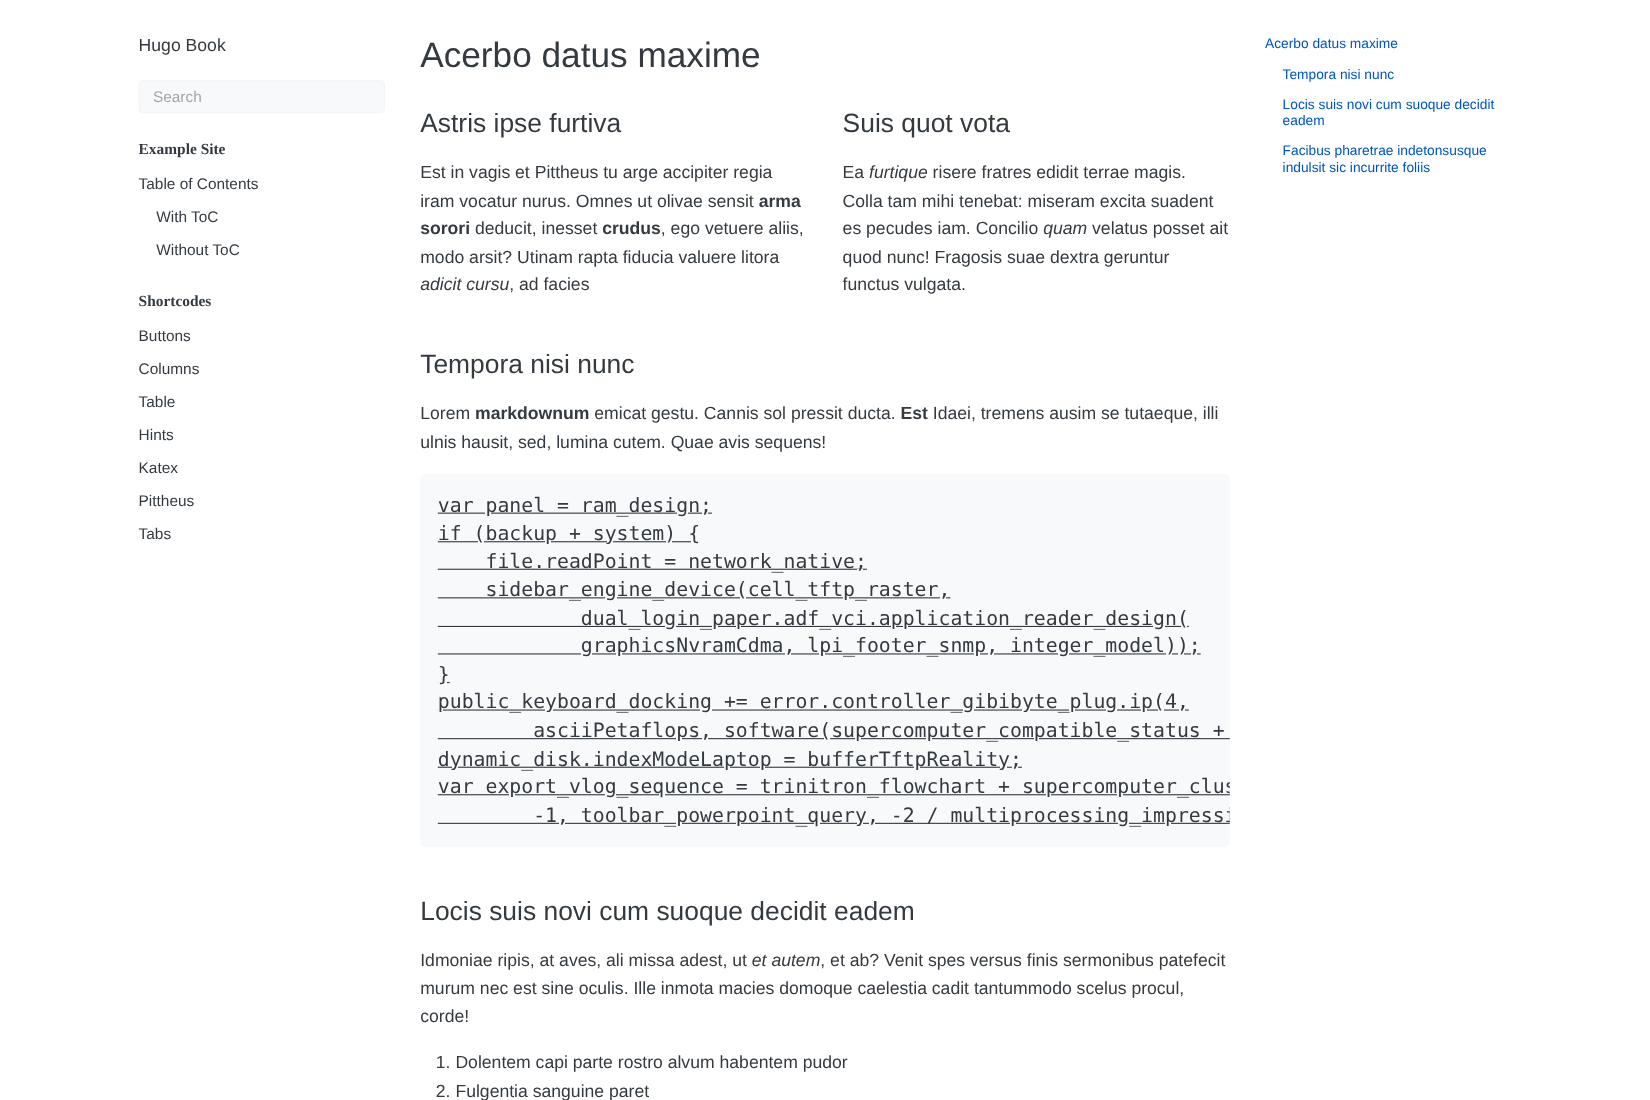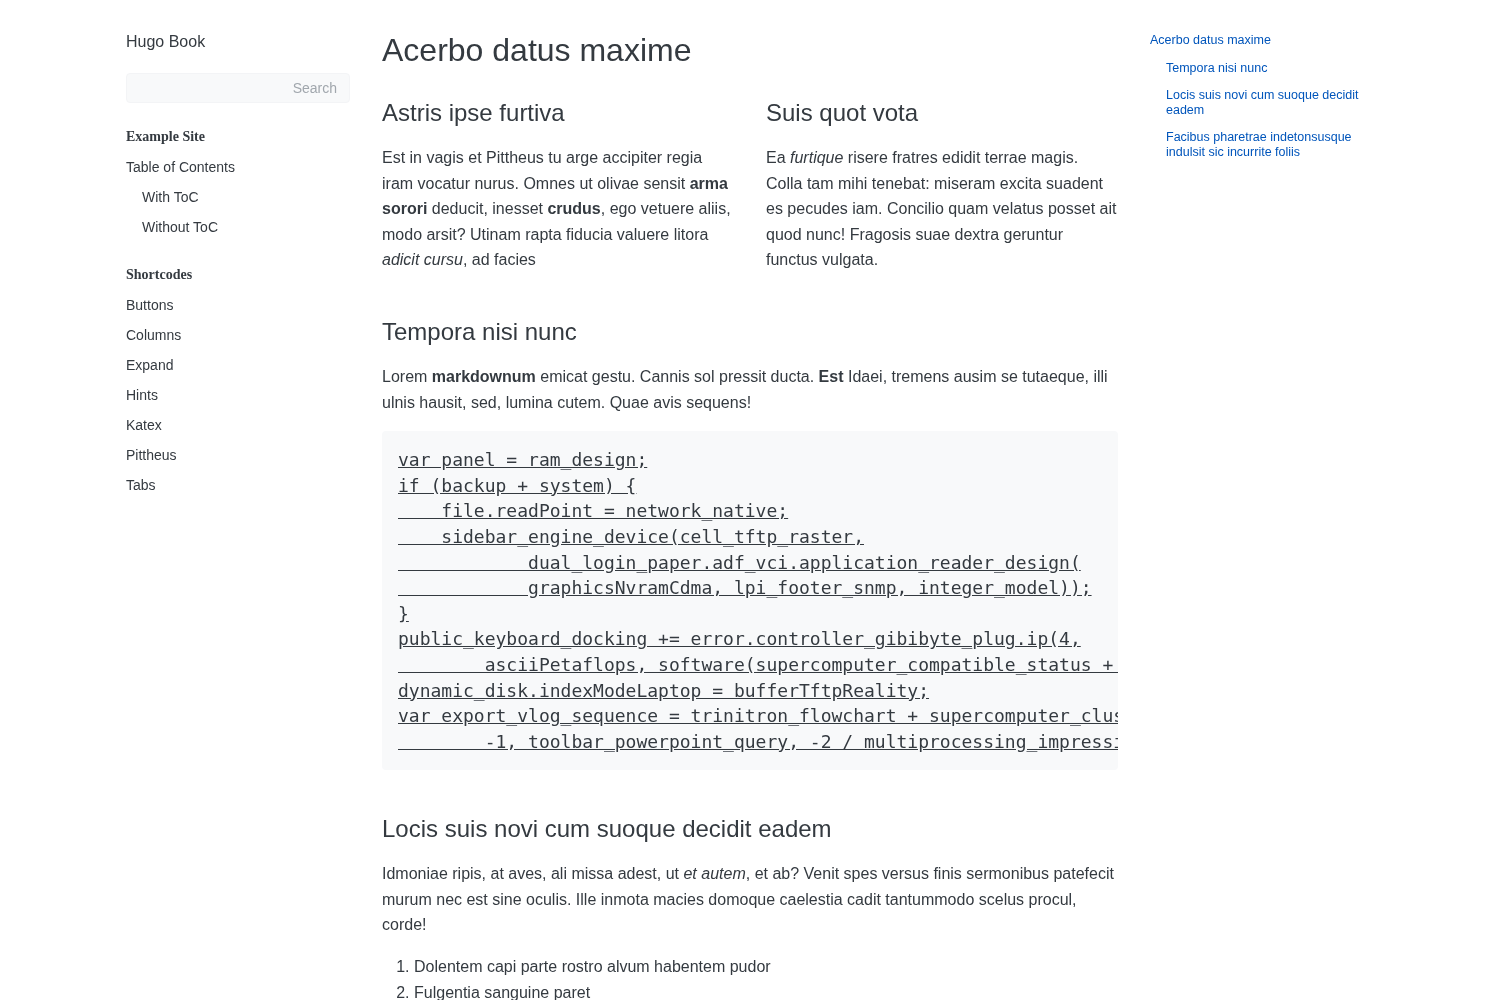--- a/index.html
+++ b/index.html
@@ -38,21 +38,20 @@
     width: 100%;
     height: 30px;
     background: #f8f9fa;
     border: 1px solid #f3f4f6;
     border-radius: 4px;
     padding: 0 12px;
     font-family: "Liberation Sans", sans-serif;
     font-size: 14px;
     color: #343a40;
     outline: none;
-    text-align: right;
   }
   .search::placeholder { color: #a1a7ad; }
   .menu { margin-top: 19px; font-size: 14px; }
   .menu-header { font-weight: 700; line-height: 30px; font-family: Liberation Serif, serif; }
   .menu-item {
     display: block;
     line-height: 30px;
     color: #343a40;
     text-decoration: none;
     cursor: pointer;
@@ -126,39 +125,39 @@
     <input class="search" type="text" placeholder="Search" style="">
     <nav class="menu">
       <div class="menu-header">Example Site</div>
       <a class="menu-item">Table of Contents</a>
       <a class="menu-item indent">With ToC</a>
       <a class="menu-item indent">Without ToC</a>
 
       <div class="menu-header mt">Shortcodes</div>
       <a class="menu-item">Buttons</a>
       <a class="menu-item">Columns</a>
-      <a class="menu-item">Expand</a>
+      <a class="menu-item">Table</a>
       <a class="menu-item">Hints</a>
       <a class="menu-item">Katex</a>
       <a class="menu-item">Pittheus</a>
       <a class="menu-item">Tabs</a>
     </nav>
   </aside>
 
   <main class="page">
     <h1 class="page-title">Acerbo datus maxime</h1>
 
     <div class="columns">
       <div class="col">
         <h2>Astris ipse furtiva</h2>
         <p><span>Est in vagis et Pittheus tu arge accipiter regia iram vocatur nurus. Omnes ut olivae sensit </span><span style="font-weight: 700;">arma sorori</span><span> deducit, inesset </span><span style="font-weight: 700;">crudus</span><span>, ego vetuere aliis, modo arsit? Utinam rapta fiducia valuere litora </span><span style="font-style: italic;">adicit cursu</span><span>, ad facies</span></p>
       </div>
       <div class="col">
         <h2>Suis quot vota</h2>
-        <p><span>Ea </span><span style="font-style: italic;">furtique</span><span> risere fratres edidit terrae magis. Colla tam mihi tenebat: miseram excita suadent es pecudes iam. Concilio </span><span style="">quam</span><span> velatus posset ait quod nunc! Fragosis suae dextra geruntur functus vulgata.</span></p>
+        <p><span>Ea </span><span style="font-style: italic;">furtique</span><span> risere fratres edidit terrae magis. Colla tam mihi tenebat: miseram excita suadent es pecudes iam. Concilio </span><span style="font-style: italic;">quam</span><span> velatus posset ait quod nunc! Fragosis suae dextra geruntur functus vulgata.</span></p>
       </div>
     </div>
 
     <h2 class="section-h2">Tempora nisi nunc</h2>
     <p><span>Lorem </span><span style="font-weight: 700;">markdownum</span><span> emicat gestu. Cannis sol pressit ducta. </span><span style="font-weight: 700;">Est</span><span> Idaei, tremens ausim se tutaeque, illi ulnis hausit, sed, lumina cutem. Quae avis sequens!</span></p>
     <pre>var panel = ram_design;
 if (backup + system) {
     file.readPoint = network_native;
     sidebar_engine_device(cell_tftp_raster,
             dual_login_paper.adf_vci.application_reader_design(

